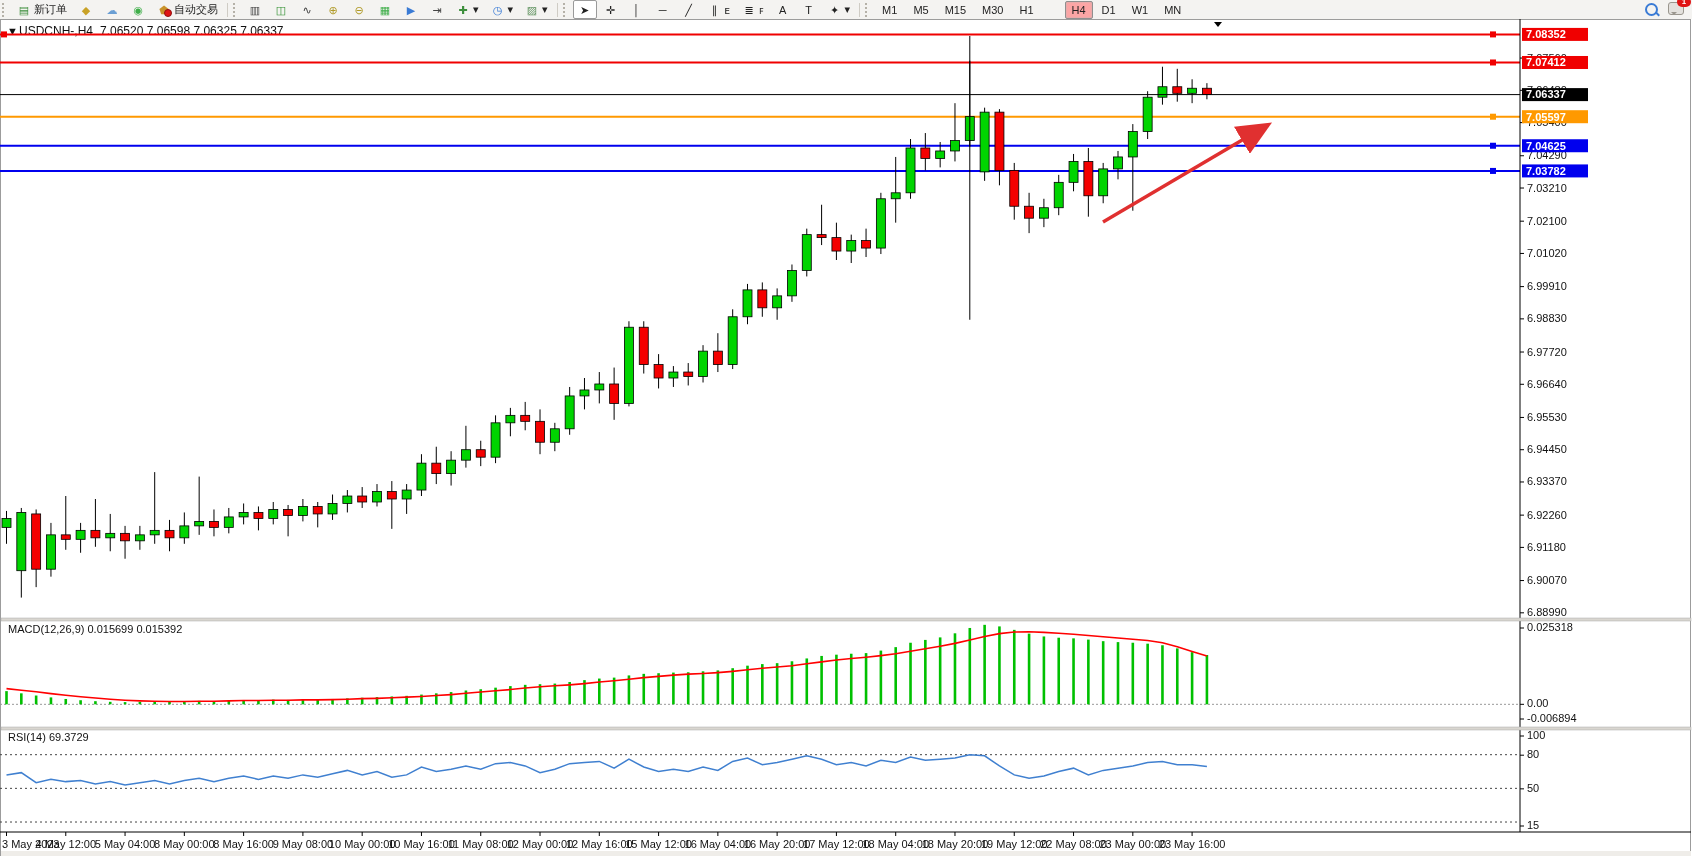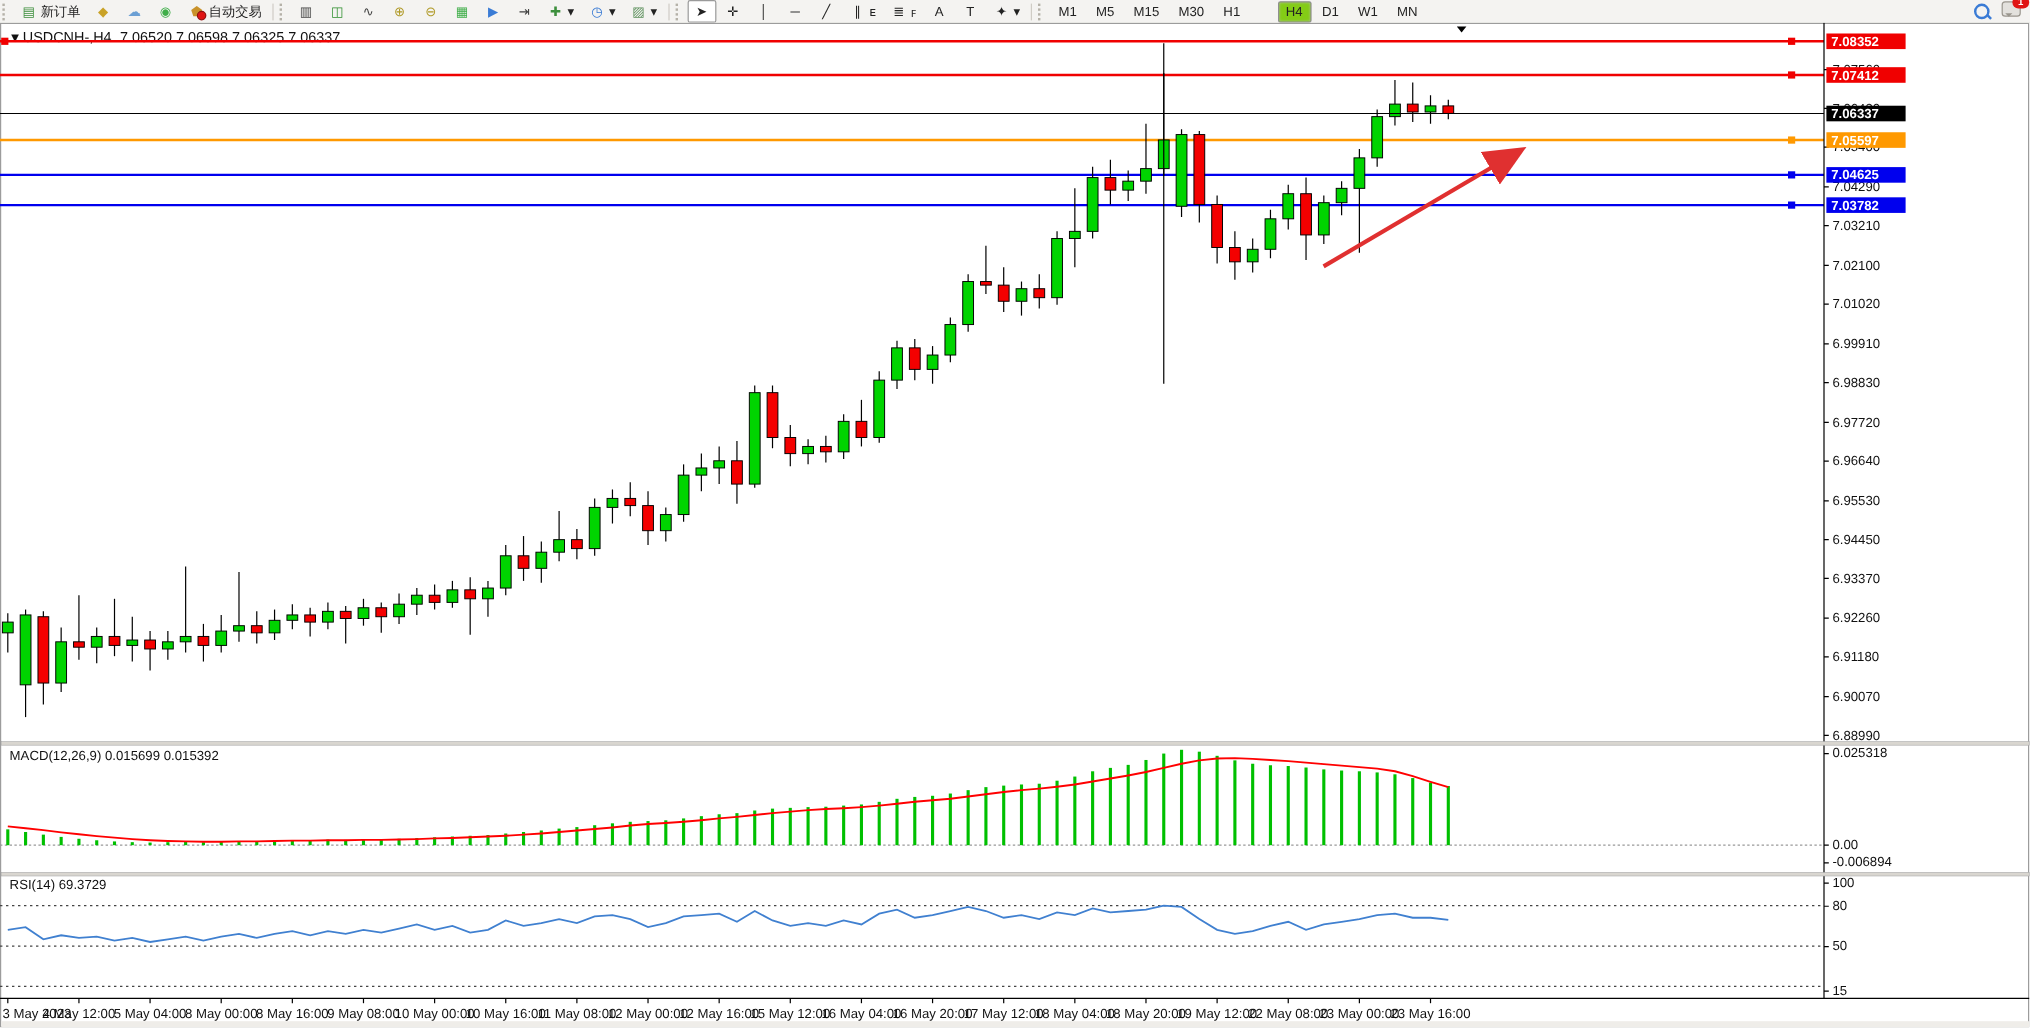--- a/index.html
+++ b/index.html
@@ -9,21 +9,21 @@
            border-bottom:1px solid #b8b4ac;display:flex;align-items:center;font-size:11px;color:#222;}
   .tb-group{display:flex;align-items:center;height:100%;}
   .grip{width:5px;height:14px;margin:0 2px;border-left:2px dotted #b5b1a8;}
   .vsep{width:1px;height:14px;background:#cfccc5;margin:0 3px;}
   .tb-btn{display:flex;align-items:center;gap:3px;padding:1px 4px;margin:0 1px;border:1px solid transparent;
           border-radius:2px;cursor:default;height:15px;}
   .tb-btn.active{background:#fff;border-color:#9a9a9a;}
   .ico{display:inline-block;width:14px;height:14px;line-height:14px;font-size:11px;text-align:center;position:relative;}
   .i-autotrade::after{content:"";position:absolute;right:-1px;bottom:0;width:6px;height:6px;border-radius:50%;background:#e01414;border:1px solid #901010;}
   .tf-btn{padding:1px 6px;margin:0 1px;border:1px solid transparent;border-radius:2px;height:14px;line-height:14px;}
-  .tf-btn.active{background:#84cc16;border-color:#8f8f8f;box-shadow:inset 0 0 2px #bbb;margin-left:23px;}
+  .tf-btn.active{background:#fca5a5;border-color:#8f8f8f;box-shadow:inset 0 0 2px #bbb;margin-left:23px;}
   .tb-right{position:absolute;right:8px;top:0;height:19px;display:flex;align-items:center;gap:10px;}
   .magnifier{width:9px;height:9px;border:2px solid #3a7bd5;border-radius:50%;position:relative;display:inline-block;}
   .magnifier::after{content:"";position:absolute;left:8px;top:8px;width:5px;height:2px;background:#3a7bd5;transform:rotate(45deg);}
   .chatbubble{width:14px;height:11px;background:#e3e1dd;border:1px solid #9a968e;border-radius:3px;position:relative;display:inline-block;}
   .chatbubble::after{content:"";position:absolute;left:2px;bottom:-4px;border:3px solid transparent;border-top-color:#9a968e;}
   .chat-badge{position:absolute;right:-7px;top:-4px;min-width:10px;height:10px;border-radius:6px;background:#e01414;
               color:#fff;font-size:8px;line-height:10px;text-align:center;padding:0 2px;font-weight:bold;}
   .chat-wrap{position:relative;display:inline-block;}
   
   .chartwrap{position:absolute;top:19px;left:0;width:1692px;height:838px;background:#fff;}

